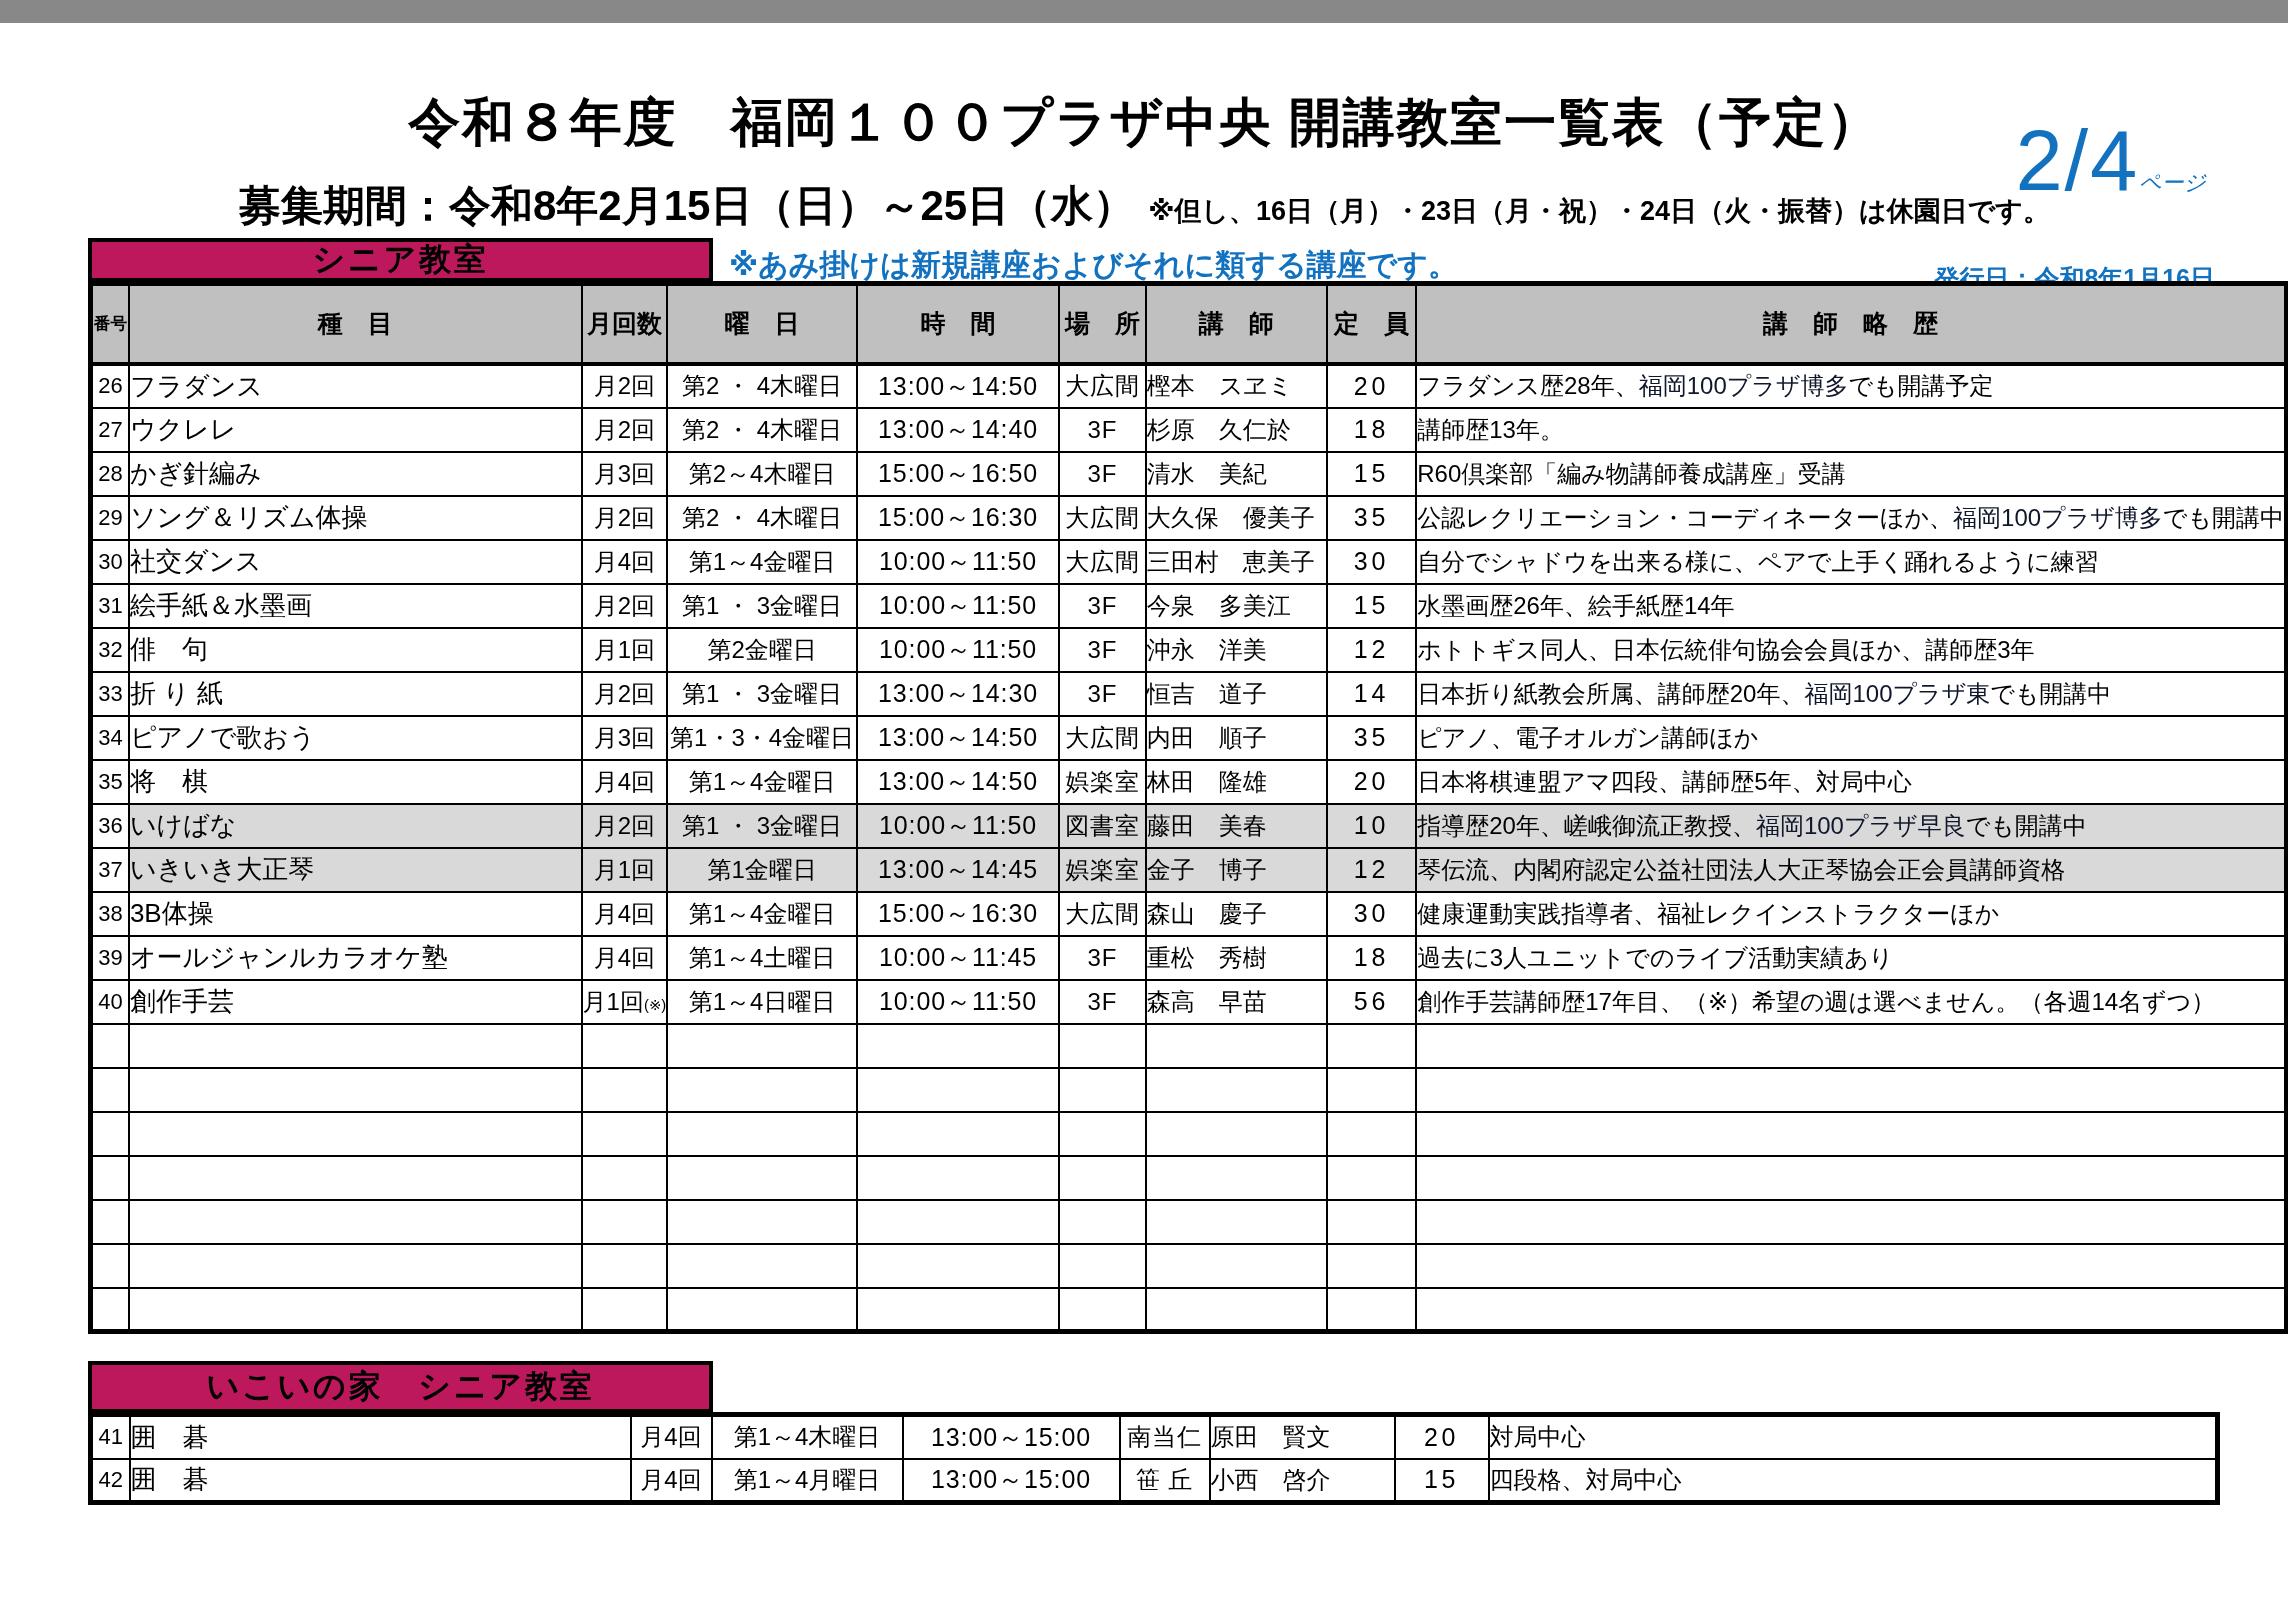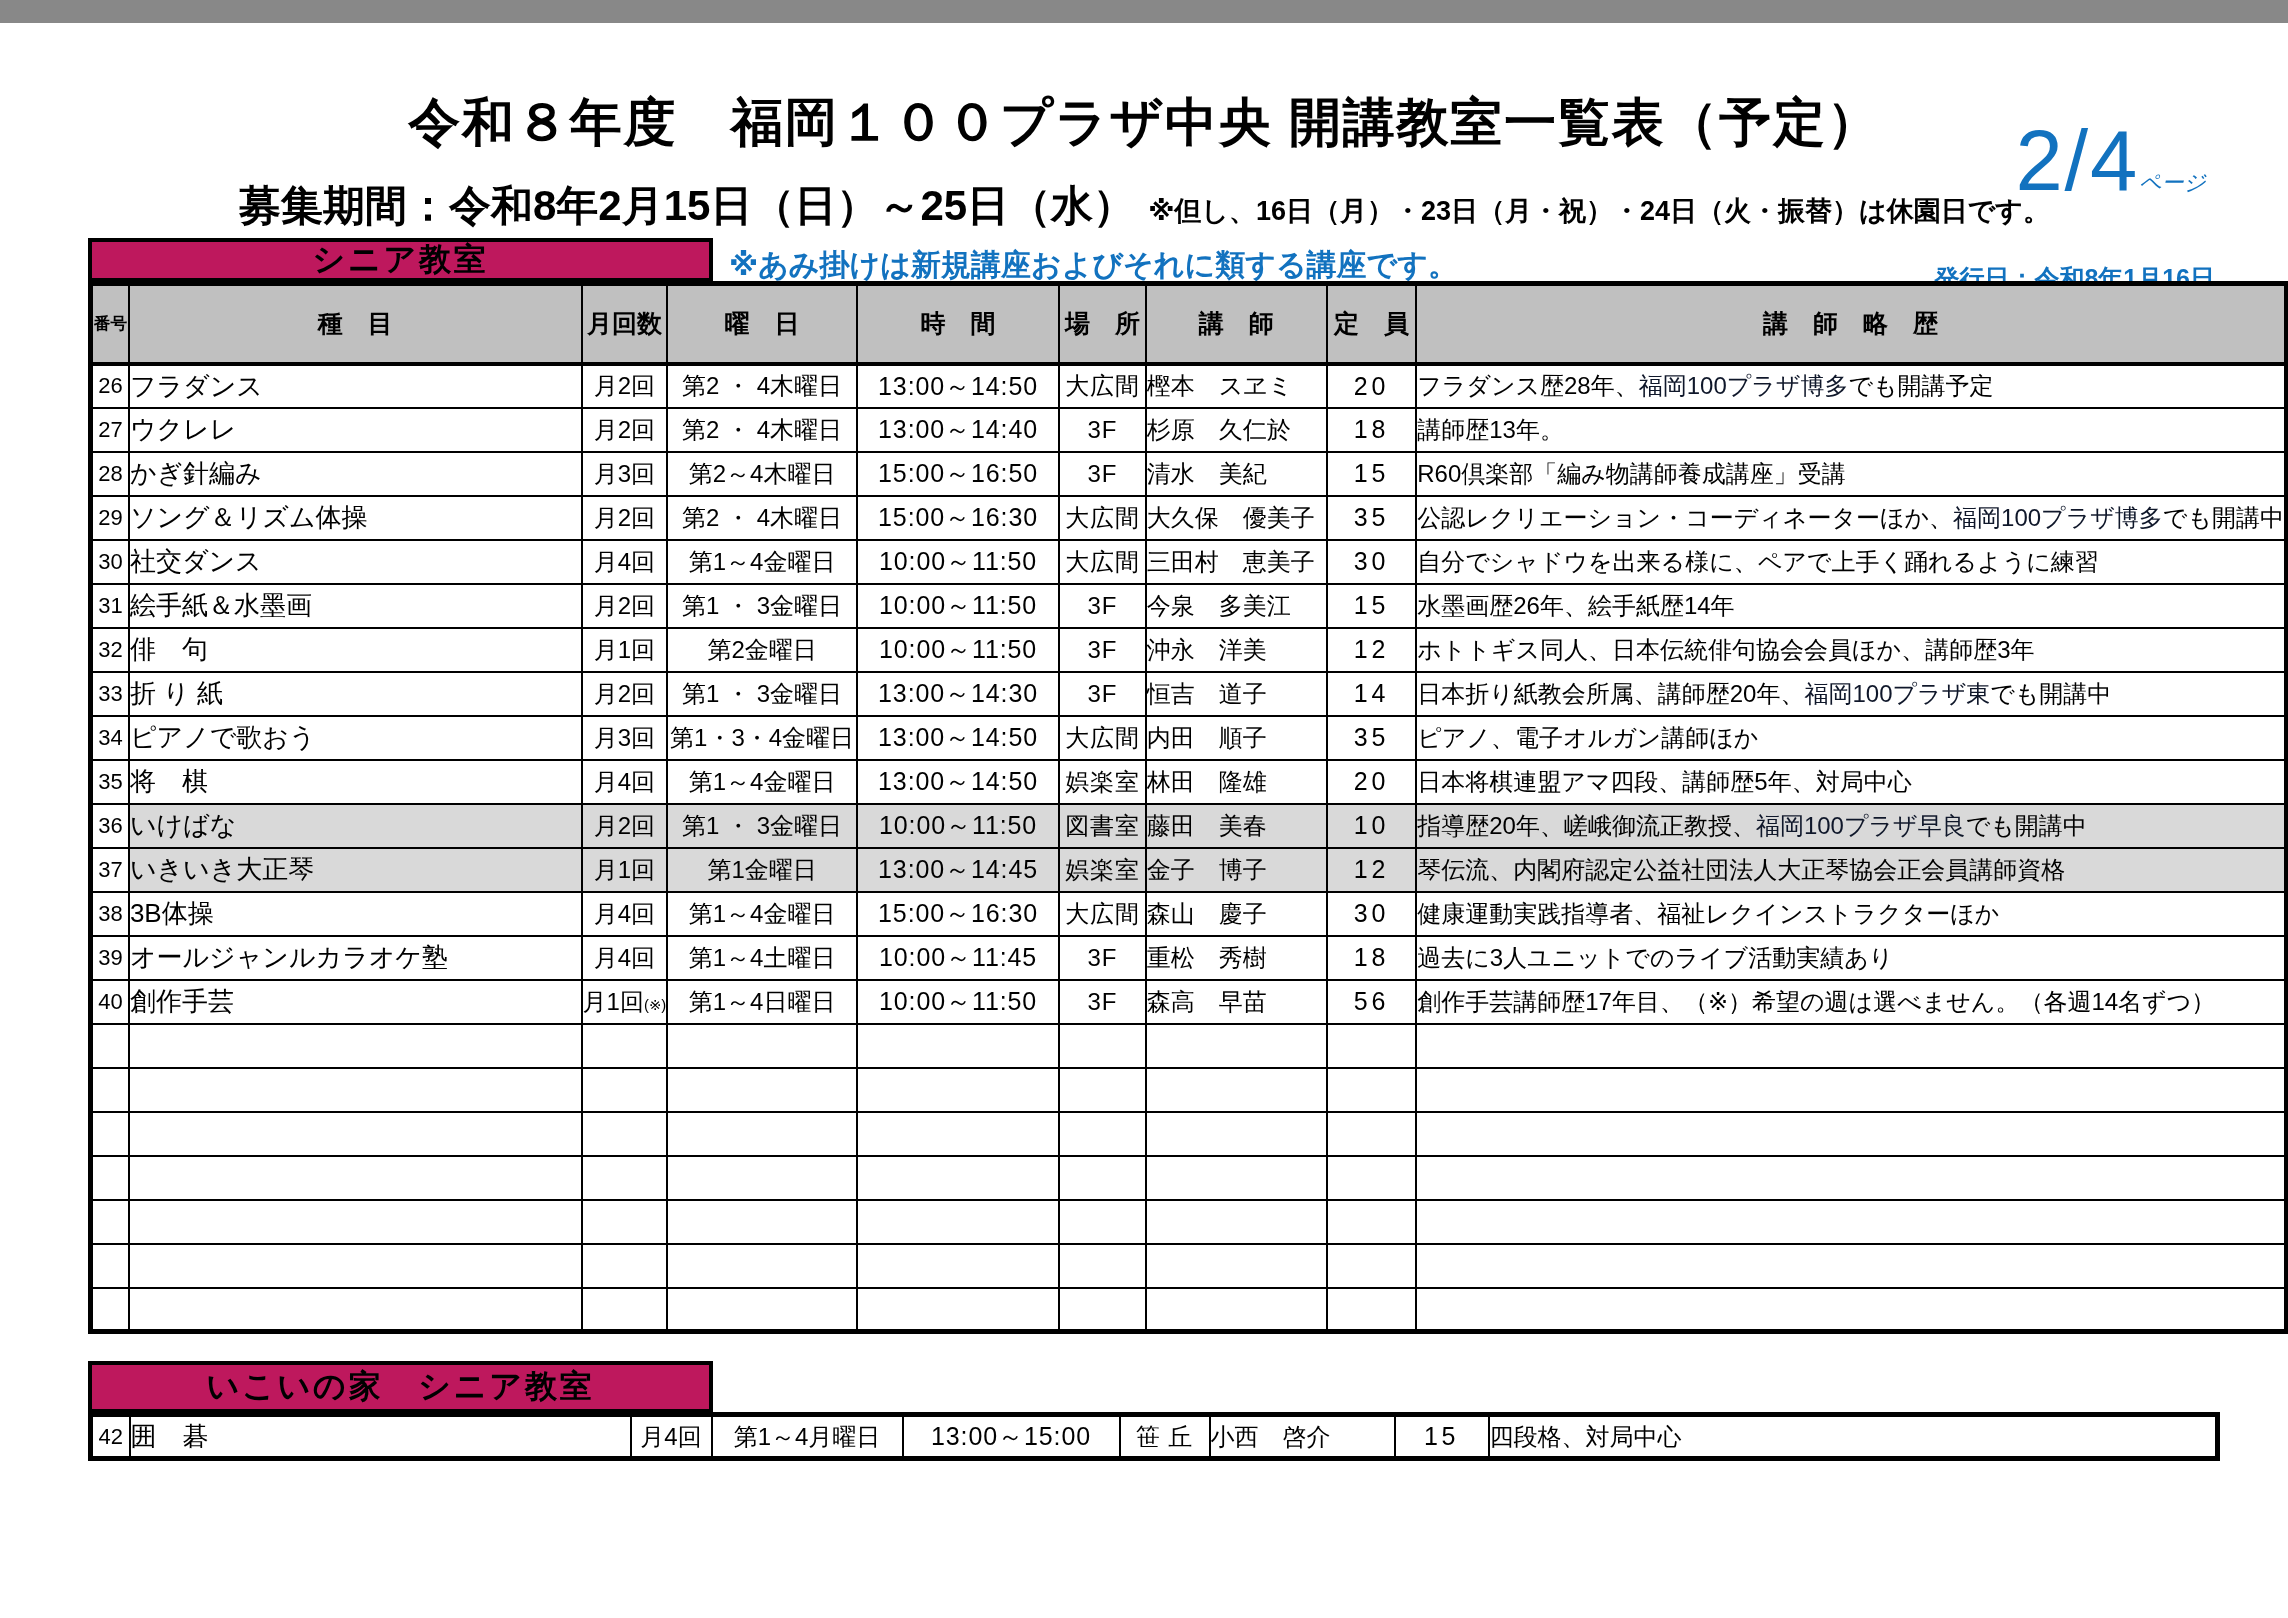--- a/index.html
+++ b/index.html
@@ -386,20 +386,31 @@
         <col class="w-freq">
         <col class="w-day">
         <col class="w-time">
         <col class="w-place">
         <col class="w-teacher">
         <col class="w-cap">
         <col class="w-bio">
     </colgroup>
     <tbody id="tbody2">
         <tr>
+          <td class="c-no">41</td>
+          <td class="c-name">囲　碁</td>
+          <td class="c-freq">月4回</td>
+          <td class="c-day">第1～4木曜日</td>
+          <td class="c-time">13:00～15:00</td>
+          <td class="c-place">南当仁</td>
+          <td class="c-teacher">原田　賢文</td>
+          <td class="c-cap">20</td>
+          <td class="c-bio"><span>対局中心</span></td>
+        </tr>
+        <tr>
           <td class="c-no">42</td>
           <td class="c-name">囲　碁</td>
           <td class="c-freq">月4回</td>
           <td class="c-day">第1～4月曜日</td>
           <td class="c-time">13:00～15:00</td>
           <td class="c-place">笹 丘</td>
           <td class="c-teacher">小西　啓介</td>
           <td class="c-cap">15</td>
           <td class="c-bio"><span>四段格、対局中心</span></td>
         </tr>

